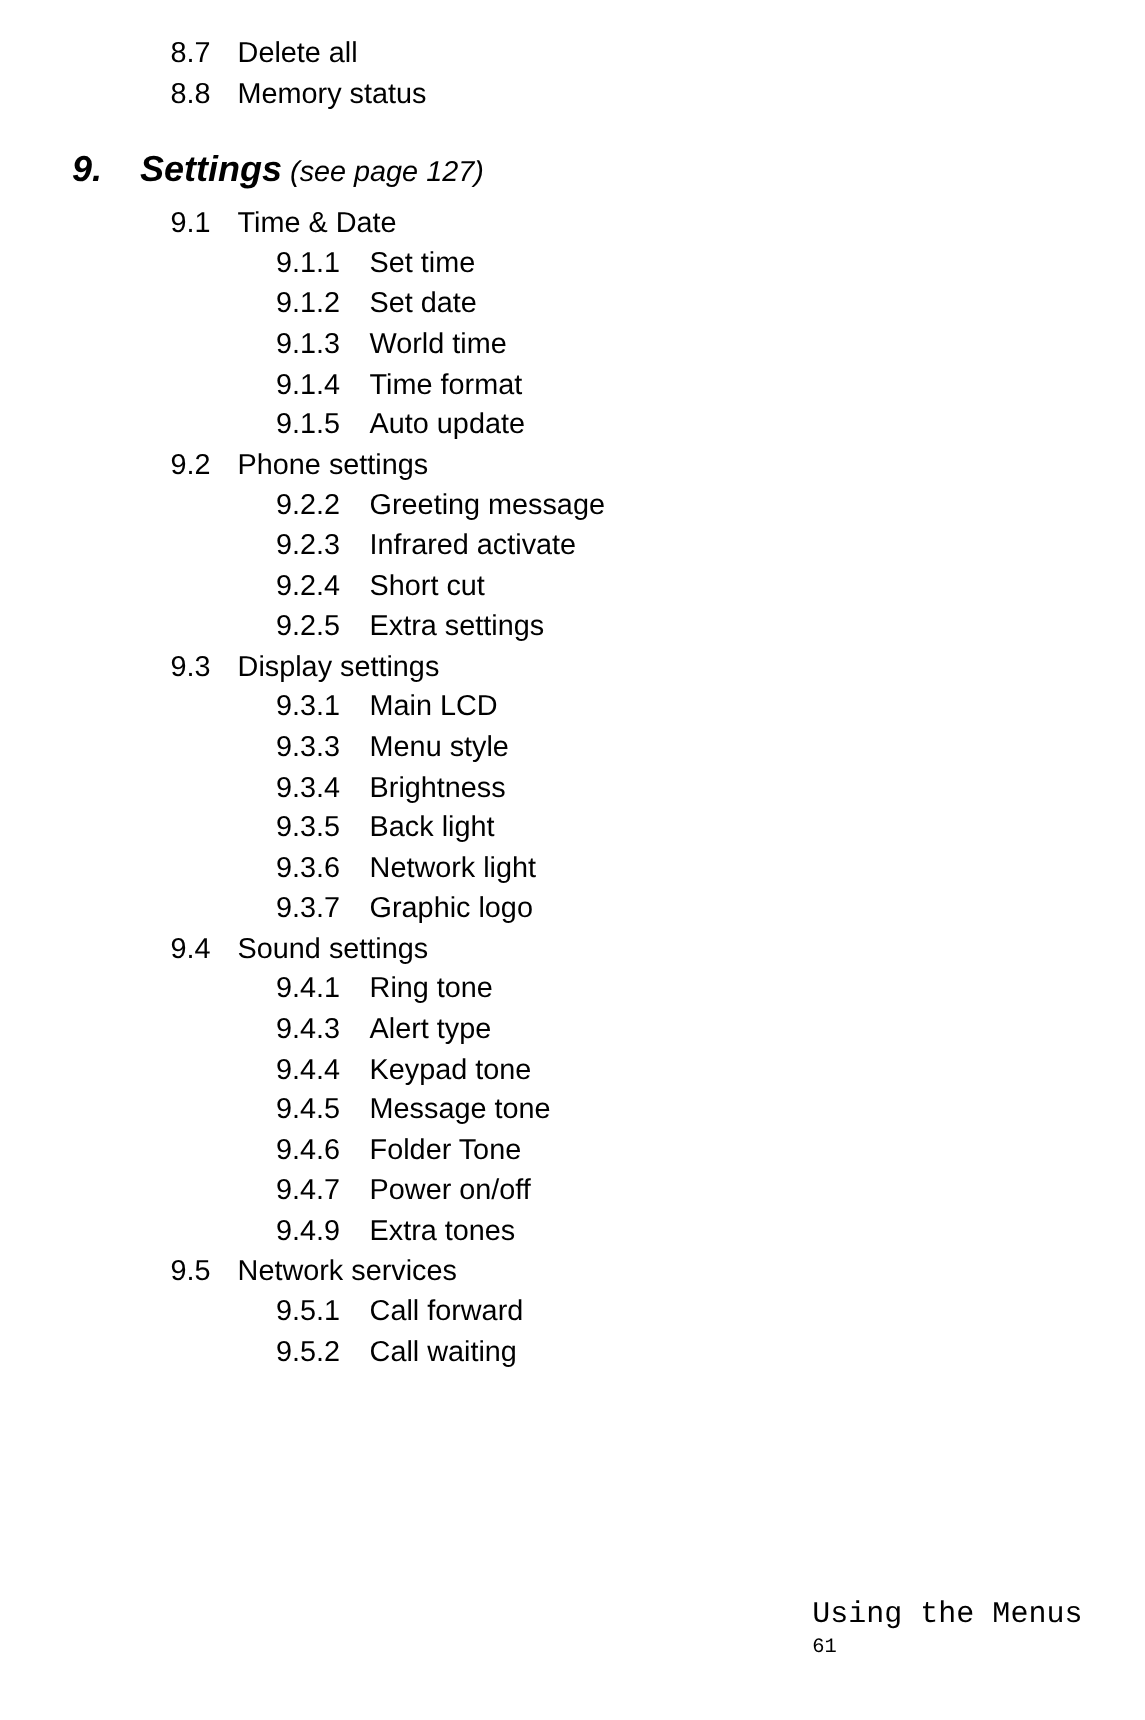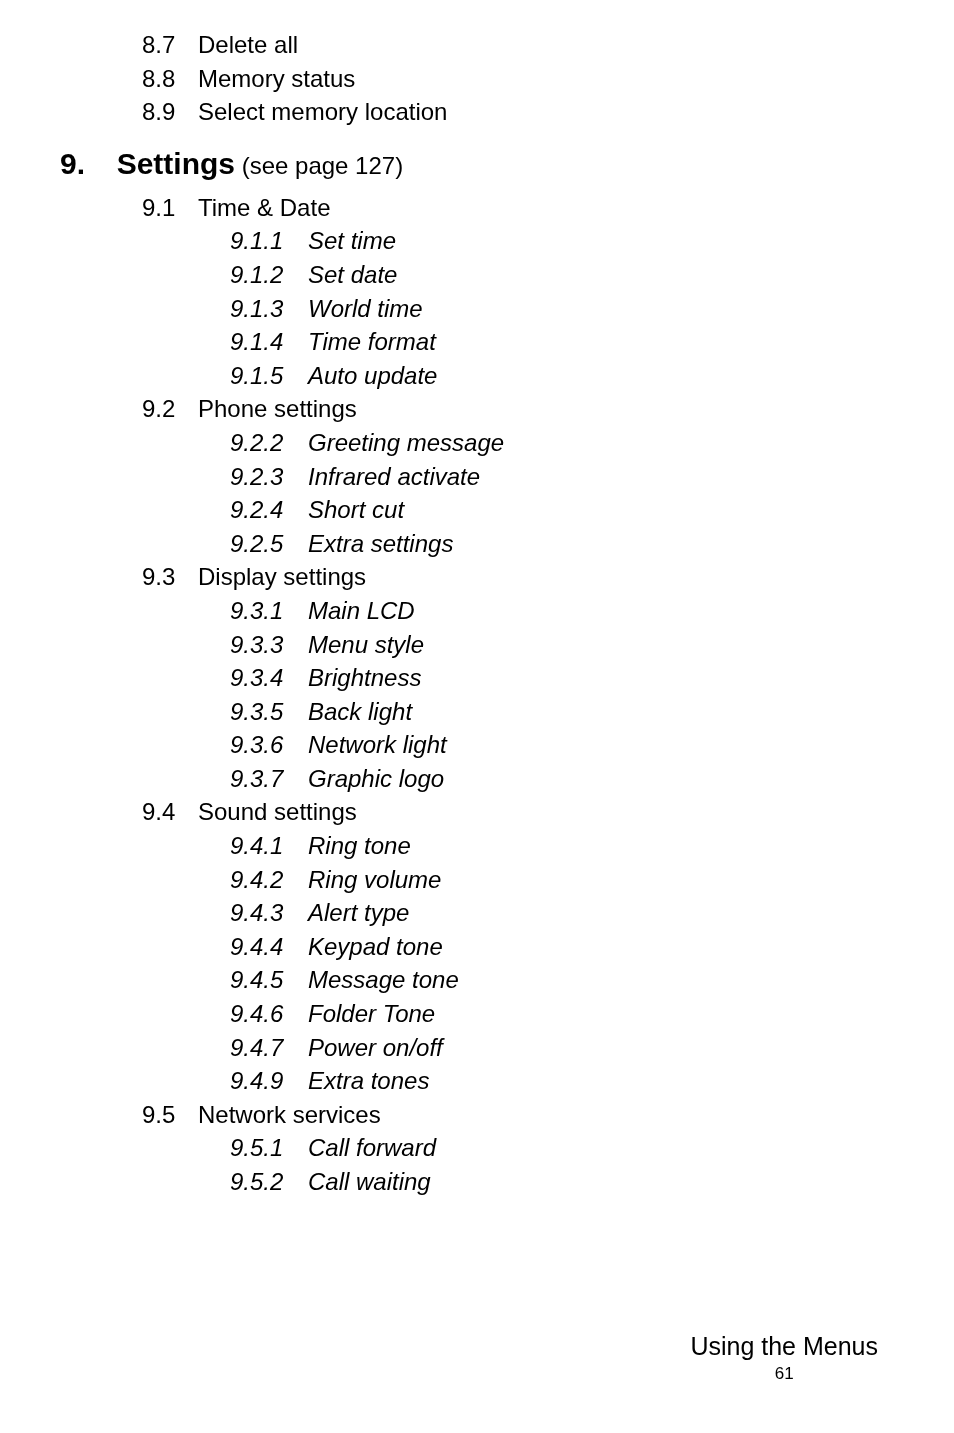--- a/index.html
+++ b/index.html
@@ -21,74 +21,73 @@
   .lvl1 {
     margin-left: 82px;
     font-size: 24px;
     line-height: 1.4;
   }
   .lvl1 .num {
     display: inline-block;
     width: 56px;
   }
   .section-heading {
-    margin-top: 18px;
+    margin-top: 30px;
     margin-bottom: 10px;
     margin-left: 0;
     font-size: 24px;
+    font-style: italic;
   }
   .section-heading .chapnum {
     font-size: 30px;
     font-weight: 700;
     display: inline-block;
     width: 50px;
   }
   .section-heading .chaptitle {
     font-size: 30px;
     font-weight: 700;
   }
   .section-heading .seeref {
     font-size: 24px;
     font-weight: 400;
   }
   .lvl2 {
     margin-left: 170px;
     font-size: 24px;
     line-height: 1.4;
-    font-style: italic;
   }
   .lvl2 .num {
     display: inline-block;
     width: 78px;
   }
   .footer {
     position: absolute;
-    right: 76px;
+    right: 52px;
     bottom: 48px;
-    text-align: center;
-    font-family: Liberation Sans, sans-serif;
+    text-align: left;
+    font-family: Liberation Mono, monospace;
   }
   .footer-line1 {
     font-size: 25px;
     line-height: 1.3;
   }
   .footer-line2 {
     font-size: 17px;
     line-height: 1.3;
   }
 </style>
 </head>
 <body>
 
 <div class="page">
 
   <div id="leading-list">
       <div class="lvl1"><span class="num">8.7</span><span>Delete all</span></div>
       <div class="lvl1"><span class="num">8.8</span><span>Memory status</span></div>
-      <div class="lvl1"><span class="num">8.9</span><span>Select memory location</span></div>
     </div>
 
   <div class="section-heading">
     <span class="chapnum">9.</span>
     <span class="chaptitle">Settings</span>
     <span class="seeref">(see page 127)</span>
   </div>
 
   <div id="sections-list">
       <div class="lvl1"><span class="num">9.1</span><span>Time &amp; Date</span></div>
@@ -104,21 +103,20 @@
       <div class="lvl2"><span class="num">9.2.5</span><span>Extra settings</span></div>
       <div class="lvl1"><span class="num">9.3</span><span>Display settings</span></div>
       <div class="lvl2"><span class="num">9.3.1</span><span>Main LCD</span></div>
       <div class="lvl2"><span class="num">9.3.3</span><span>Menu style</span></div>
       <div class="lvl2"><span class="num">9.3.4</span><span>Brightness</span></div>
       <div class="lvl2"><span class="num">9.3.5</span><span>Back light</span></div>
       <div class="lvl2"><span class="num">9.3.6</span><span>Network light</span></div>
       <div class="lvl2"><span class="num">9.3.7</span><span>Graphic logo</span></div>
       <div class="lvl1"><span class="num">9.4</span><span>Sound settings</span></div>
       <div class="lvl2"><span class="num">9.4.1</span><span>Ring tone</span></div>
-      <div class="lvl2"><span class="num">9.4.2</span><span>Ring volume</span></div>
       <div class="lvl2"><span class="num">9.4.3</span><span>Alert type</span></div>
       <div class="lvl2"><span class="num">9.4.4</span><span>Keypad tone</span></div>
       <div class="lvl2"><span class="num">9.4.5</span><span>Message tone</span></div>
       <div class="lvl2"><span class="num">9.4.6</span><span>Folder Tone</span></div>
       <div class="lvl2"><span class="num">9.4.7</span><span>Power on/off</span></div>
       <div class="lvl2"><span class="num">9.4.9</span><span>Extra tones</span></div>
       <div class="lvl1"><span class="num">9.5</span><span>Network services</span></div>
       <div class="lvl2"><span class="num">9.5.1</span><span>Call forward</span></div>
       <div class="lvl2"><span class="num">9.5.2</span><span>Call waiting</span></div>
     </div>

